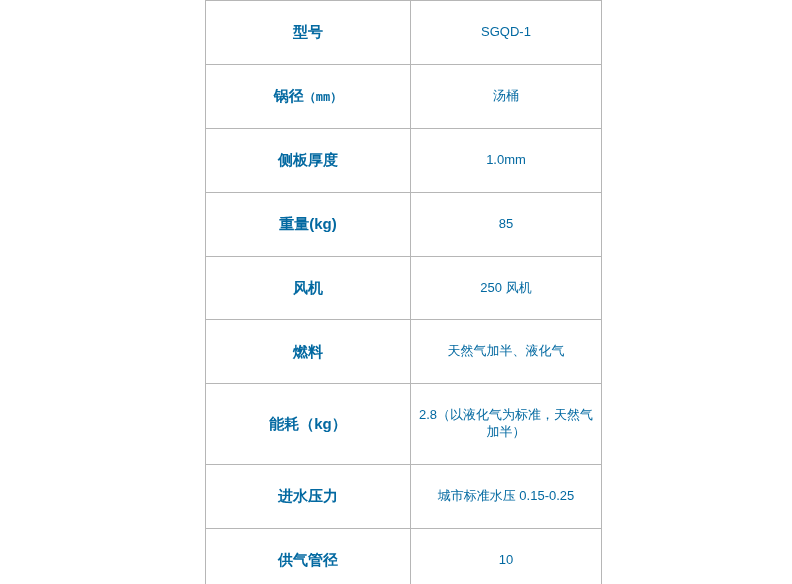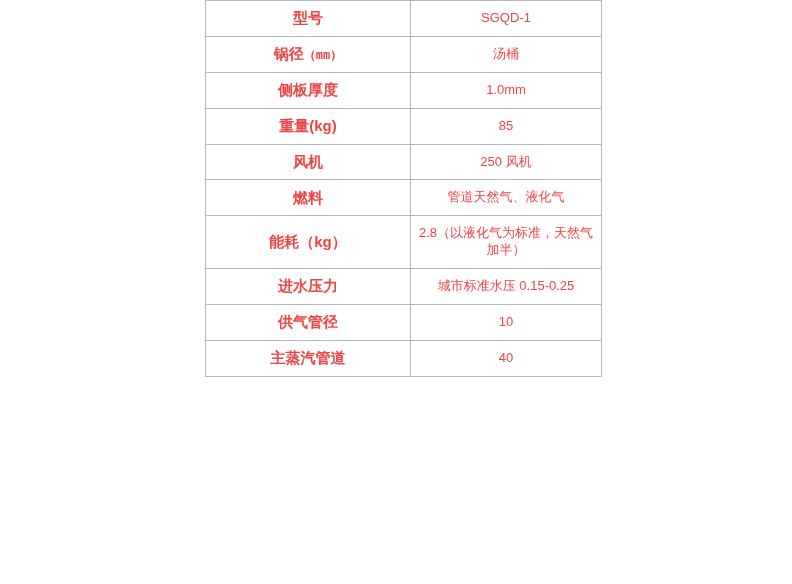--- a/index.html
+++ b/index.html
@@ -25,35 +25,35 @@
     top: 0px;
     border-collapse: collapse;
     table-layout: fixed;
     width: 380px;
   }
   .spec-table td {
     border: 1px solid #b6b6b6;
     padding: 0;
     vertical-align: middle;
     text-align: center;
-    color: #ef4444;
+    color: #0369a1;
   }
   .spec-table td.label {
     width: 196px;
     font-weight: bold;
     font-size: 15px;
     line-height: 1.25;
     padding: 7px 4px;
   }
   .spec-table td.value {
     width: 182px;
     font-weight: normal;
     font-size: 13px;
     line-height: 1.3;
-    padding: 9px 4px;
+    padding: 23px 4px;
   }
   .label .unit {
     font-size: 12px;
     font-family: "DejaVu Sans Mono", monospace;
     font-weight: bold;
   }
   .value.empty {
     height: 21px;
   }
   .wavy-underline {
@@ -95,21 +95,21 @@
       <tr>
         <td class="label"><span>重量(kg)</span><span class="unit"></span></td>
         <td class="value">85</td>
       </tr>
       <tr>
         <td class="label"><span>风机</span><span class="unit"></span></td>
         <td class="value">250 风机</td>
       </tr>
       <tr>
         <td class="label"><span>燃料</span><span class="unit"></span></td>
-        <td class="value">管道天然气、液化气</td>
+        <td class="value">天然气加半、液化气</td>
       </tr>
       <tr>
         <td class="label"><span>能耗（kg）</span><span class="unit"></span></td>
         <td class="value">2.8（以液化气为标准，天然气加半）</td>
       </tr>
       <tr>
         <td class="label"><span>进水压力</span><span class="unit"></span></td>
         <td class="value">城市标准水压 0.15-0.25</td>
       </tr>
       <tr>

